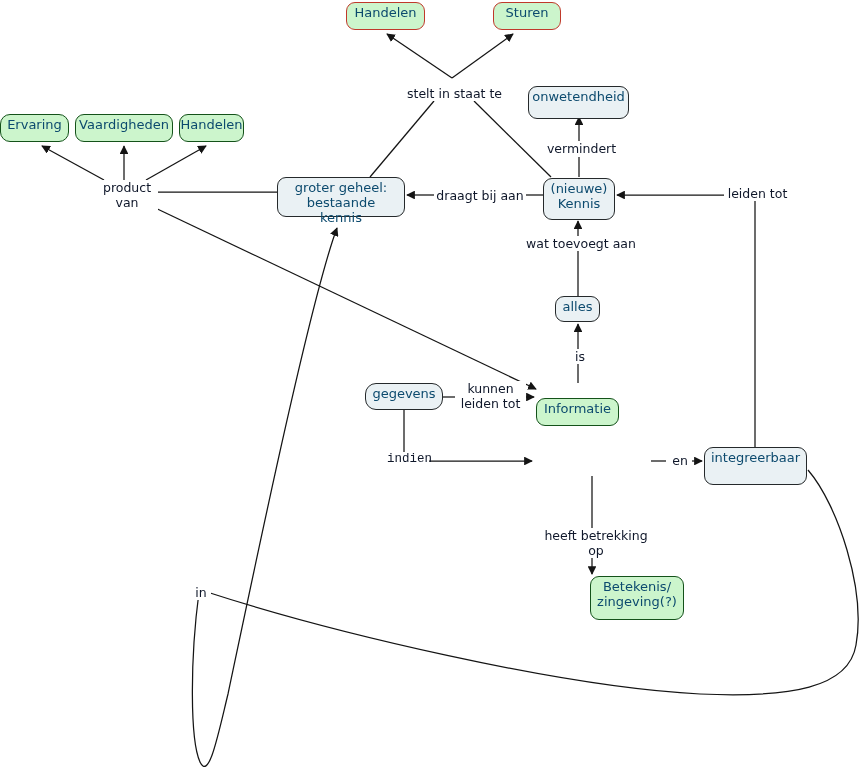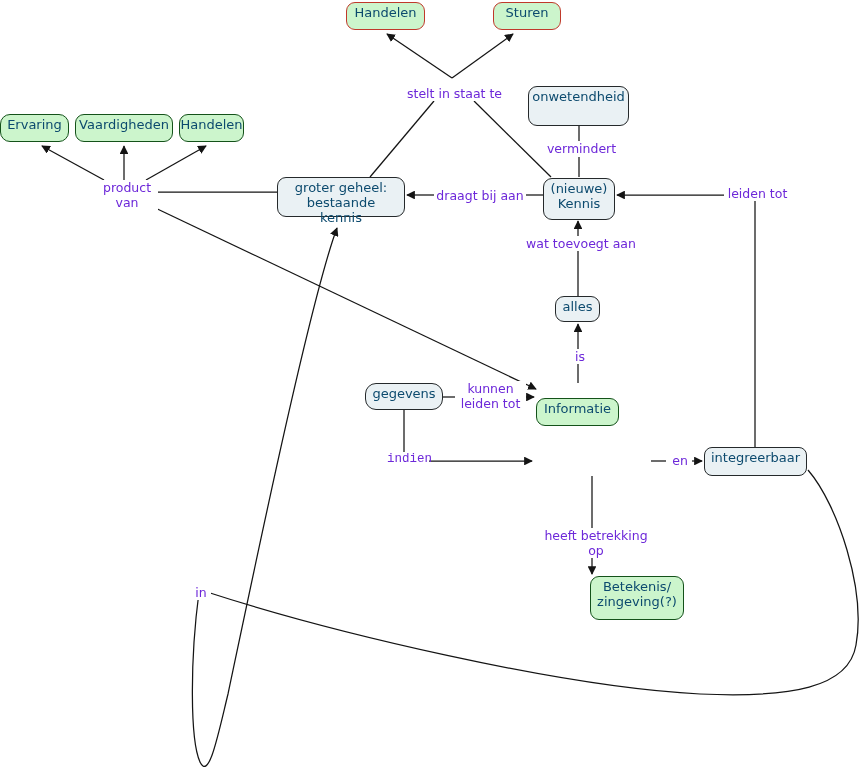--- a/index.html
+++ b/index.html
@@ -52,21 +52,21 @@
     border-width: 1.6px;
   }
   .node.bluegray {
     background: #eaf1f4;
     border-color: #25292b;
   }
   .edge-label {
     position: absolute;
     font-size: 12.5px;
     line-height: 15px;
-    color: #6d28d9;
+    color: #0f172a;
     background: #ffffff;
     text-align: center;
     white-space: pre-line;
     padding: 0 2px;
   }
 </style>
 </head>
 <body>
 
 <div id="map-root">
@@ -146,21 +146,21 @@
   </svg>
 
   <div class="node green-red" style="left:346px; top:2px; width:79px; height:28px;">
     <span>Handelen</span>
   </div>
 
   <div class="node green-red" style="left:493px; top:2px; width:68px; height:28px;">
     <span>Sturen</span>
   </div>
 
-  <div class="node bluegray" style="left:528px; top:86px; width:101px; height:40px;">
+  <div class="node bluegray" style="left:528px; top:86px; width:101px; height:33px;">
     <span>onwetendheid</span>
   </div>
 
   <div class="node green" style="left:0px; top:114px; width:69px; height:28px;border-radius:10px;">
     <span>Ervaring</span>
   </div>
 
   <div class="node green" style="left:75px; top:114px; width:98px; height:28px;">
     <span>Vaardigheden</span>
   </div>
@@ -185,21 +185,21 @@
 
   <div class="node bluegray" style="left:365px; top:383px; width:78px; height:27px;border-radius:11px;">
     <span>gegevens</span>
   </div>
 
   <div class="node green" style="left:536px; top:383px; width:83px; height:28px;margin-top:15px;">
     <span>Informatie</span>
   </div>
 
 
-  <div class="node bluegray" style="left:704px; top:447px; width:103px; height:29px;border-radius:8px;">
+  <div class="node bluegray" style="left:704px; top:447px; width:103px; height:38px;">
     <span>integreerbaar</span>
   </div>
 
   <div class="node green" style="left:546px; top:576px; width:94px; height:44px;margin-left:44px;">
     <span>Betekenis/
 zingeving(?)</span>
   </div>
 
   <div class="edge-label" style="left:404px; top:86px; width:97px;">stelt in staat te</div>
 

